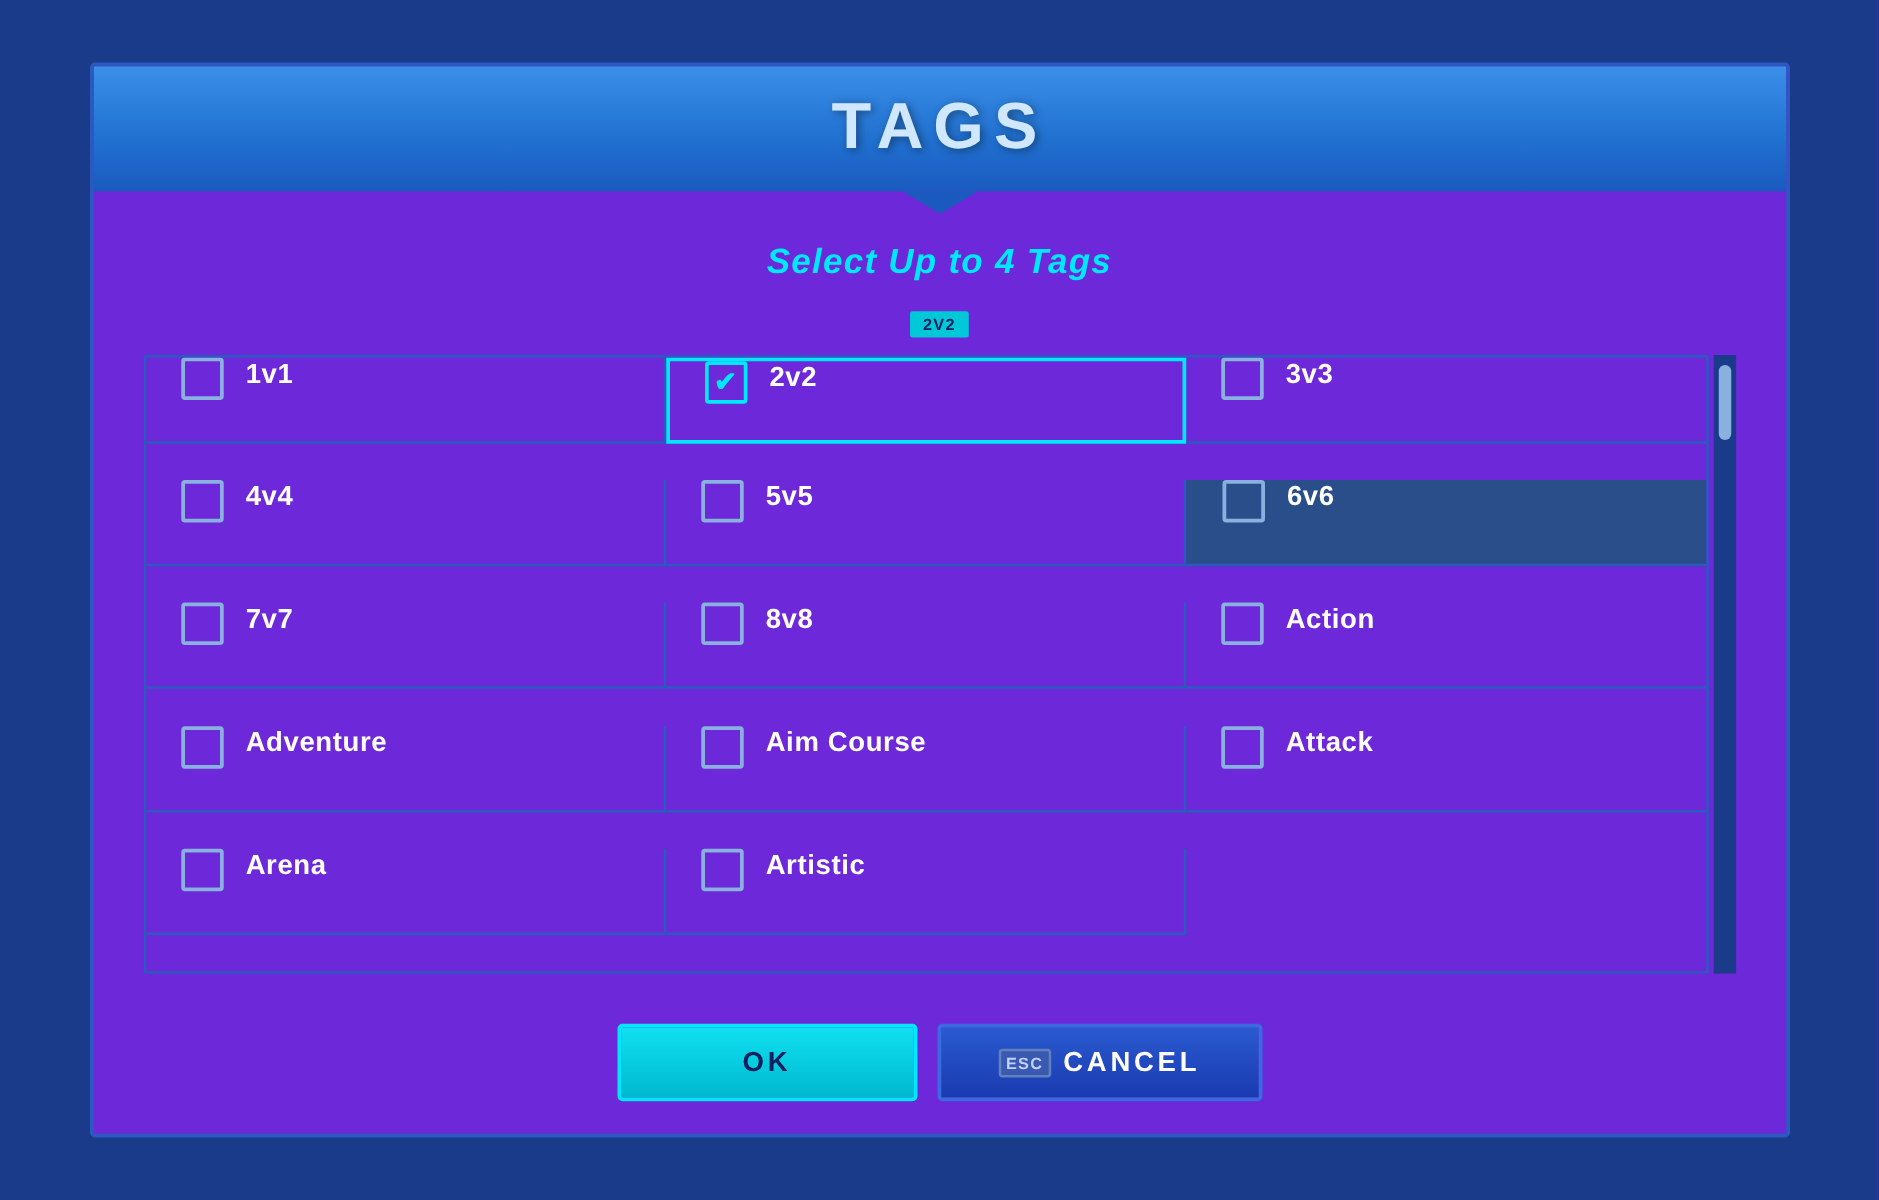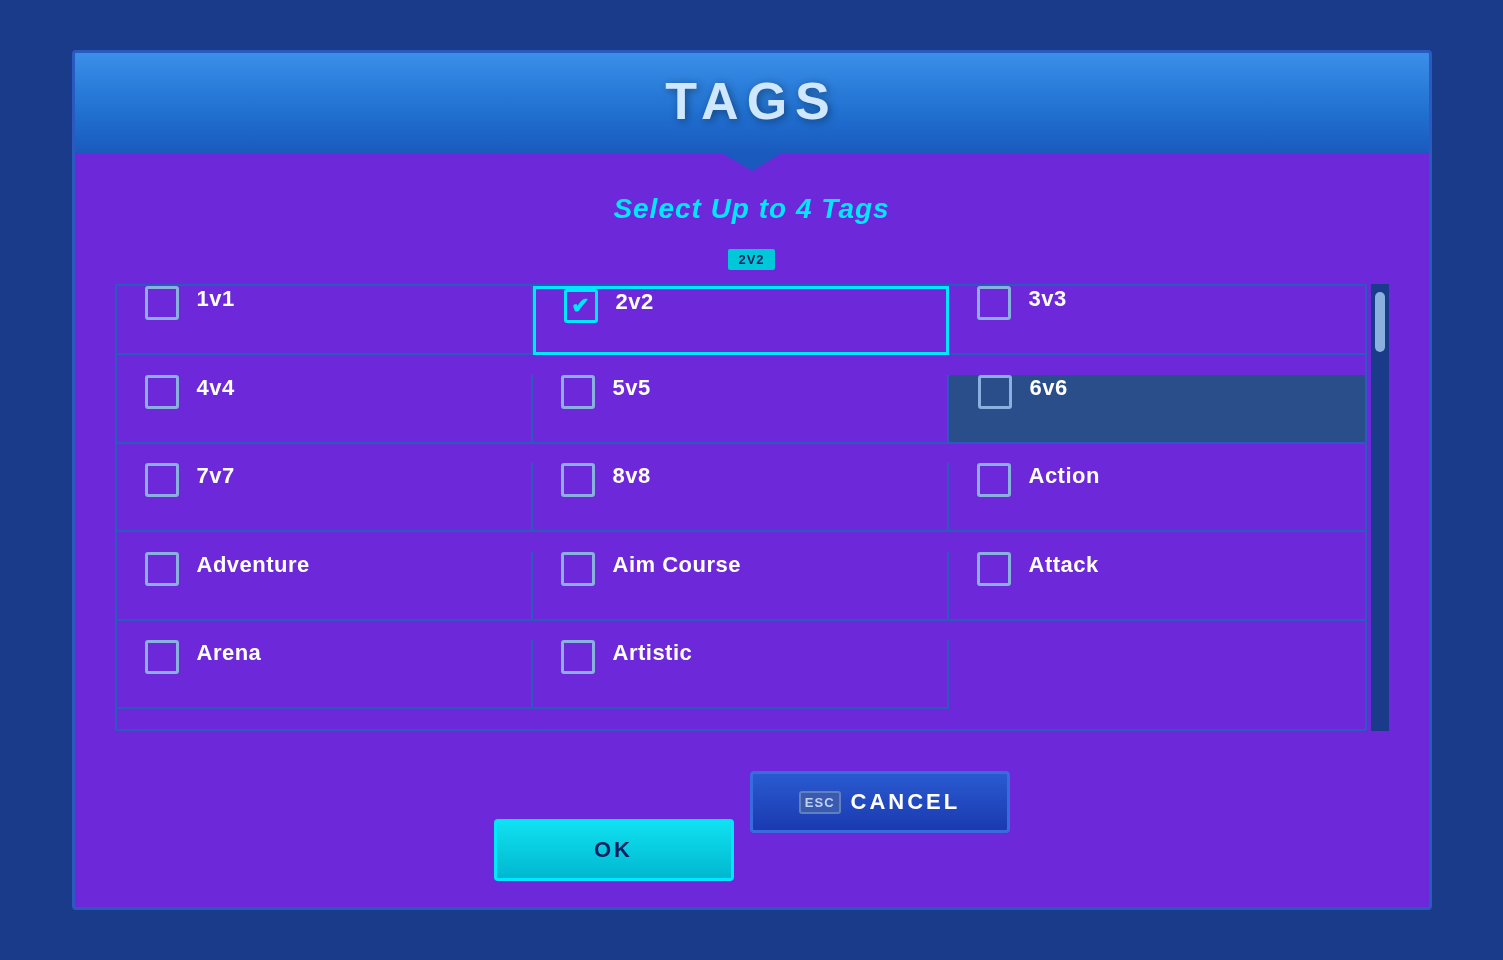--- a/index.html
+++ b/index.html
@@ -196,21 +196,20 @@
       height: 62px;
       background: linear-gradient(180deg, #10e0f0 0%, #00b8d0 100%);
       border: 3px solid #00e8ff;
       border-radius: 4px;
       font-size: 22px;
       font-weight: 900;
       color: #0a2060;
       letter-spacing: 3px;
       cursor: pointer;
       text-transform: uppercase;
-      margin-top: 48px;
     }
 
     .btn-cancel {
       width: 260px;
       height: 62px;
       background: linear-gradient(180deg, #2a5ad0 0%, #1a3ab0 100%);
       border: 3px solid #3a6ae0;
       border-radius: 4px;
       font-size: 22px;
       font-weight: 900;

